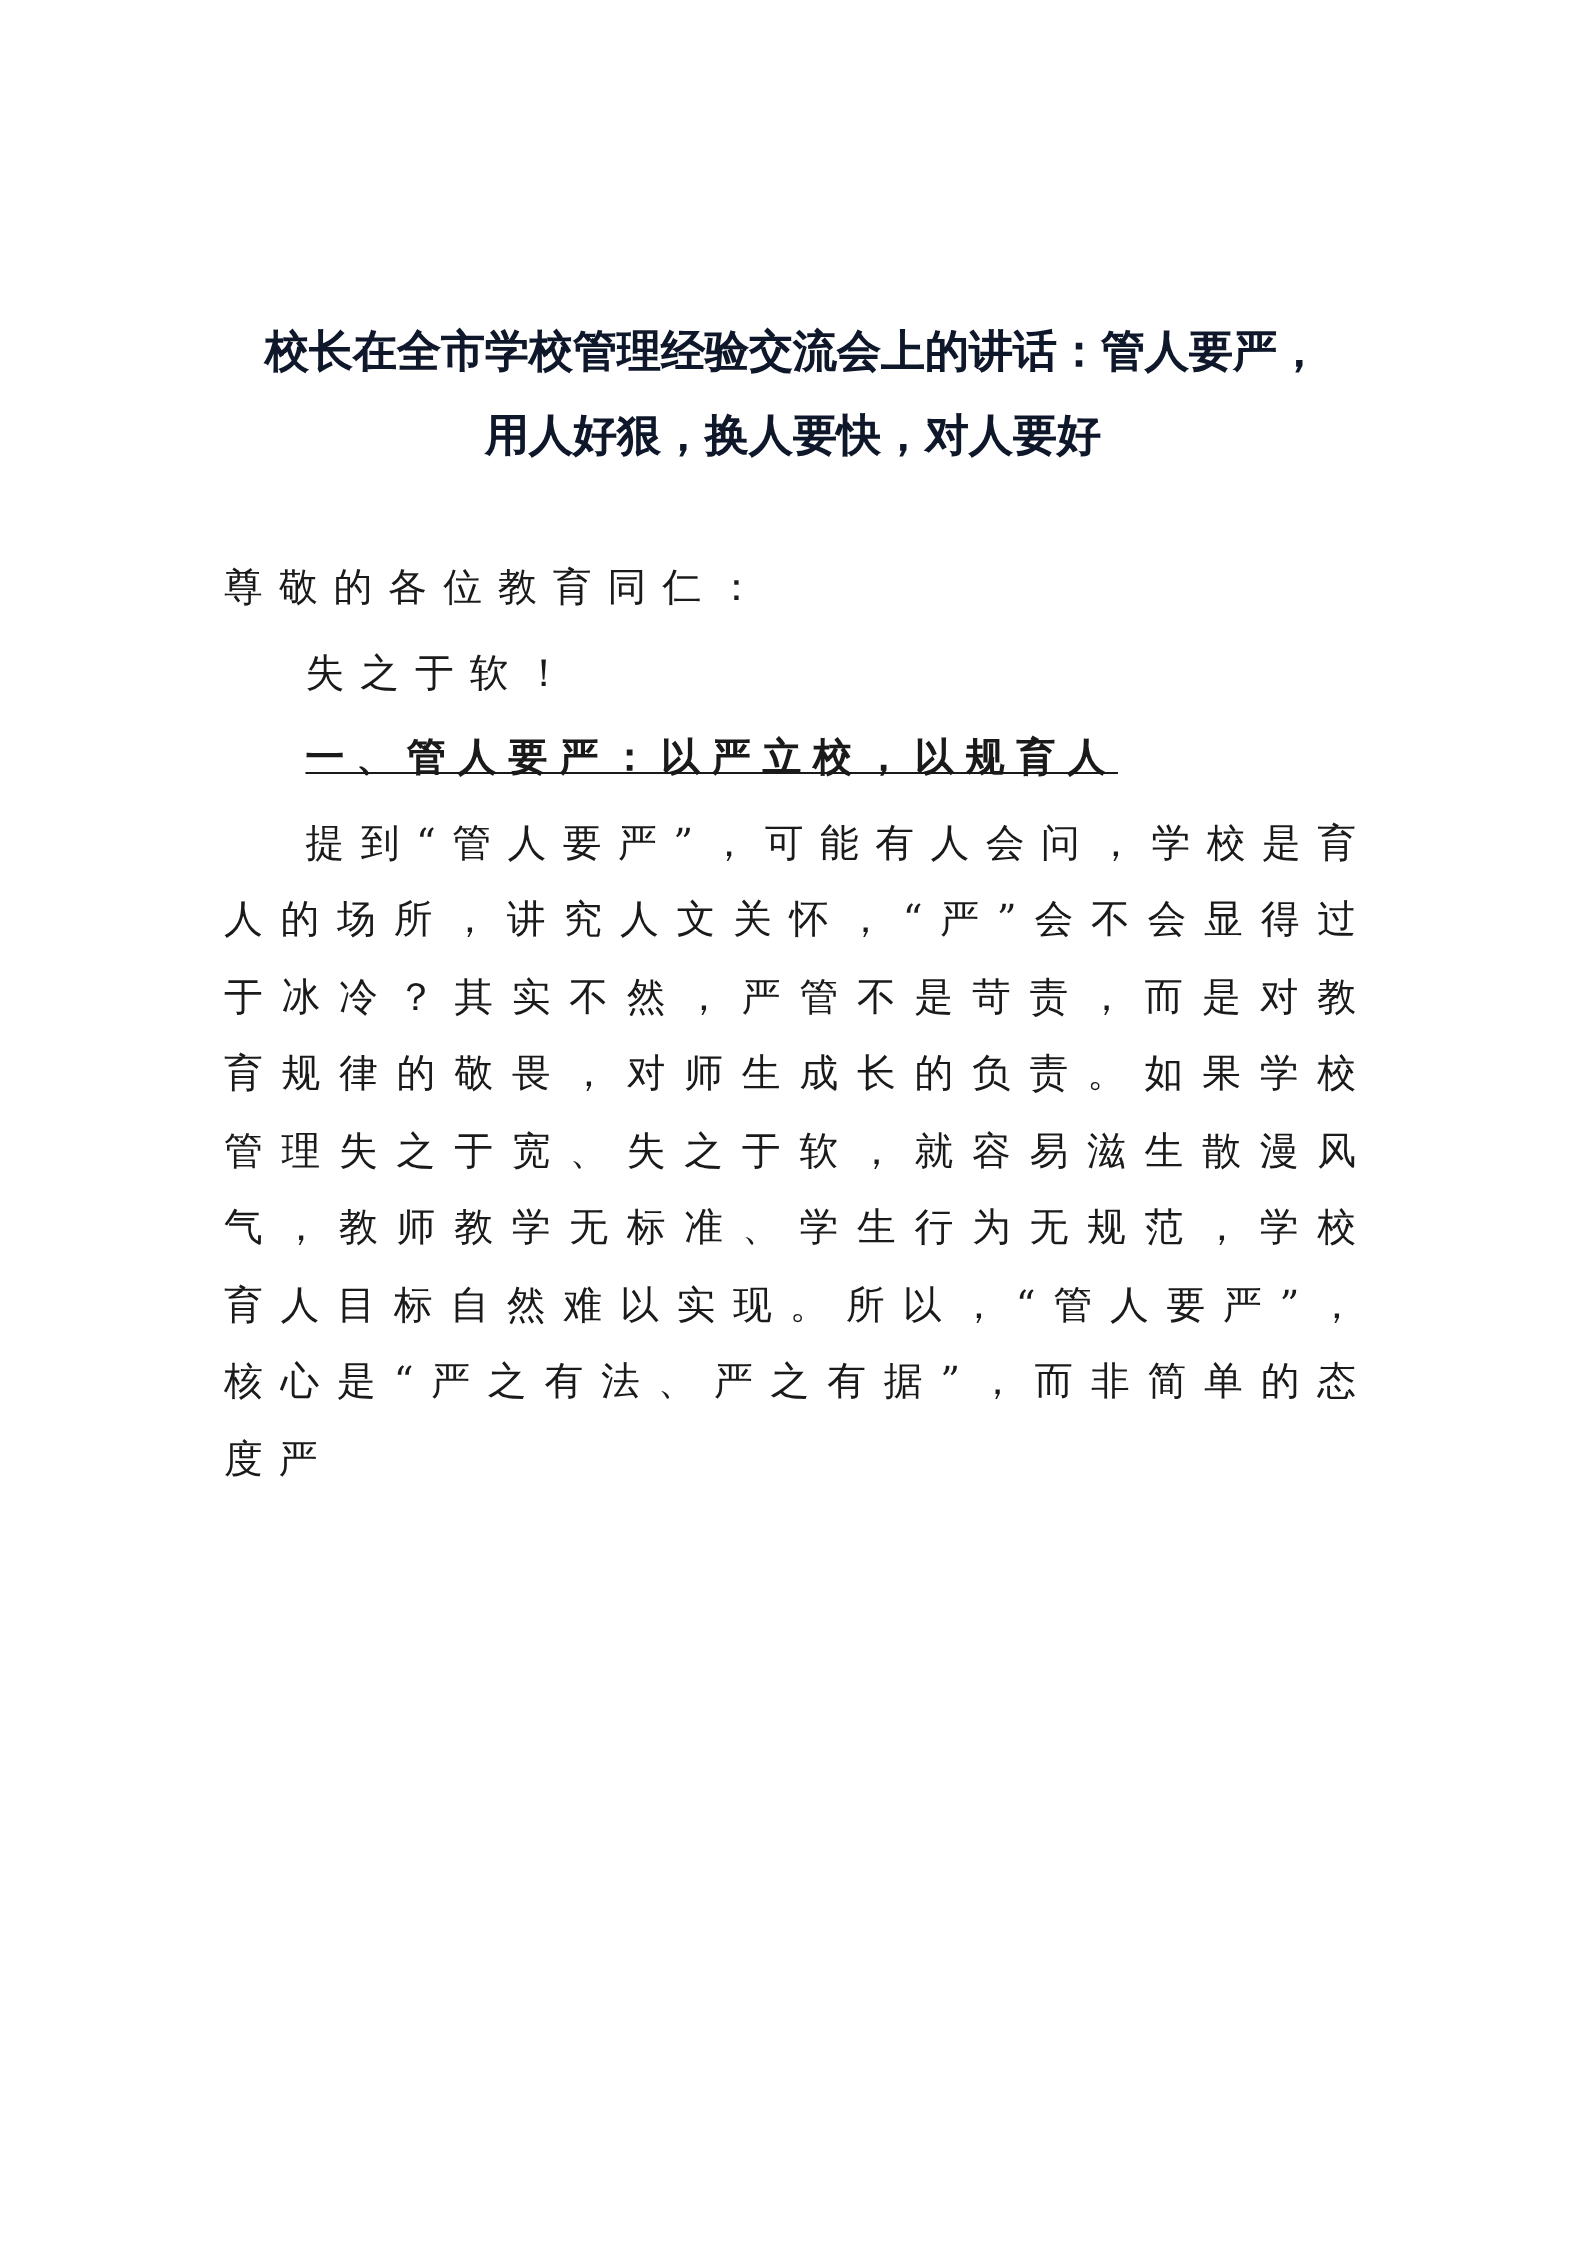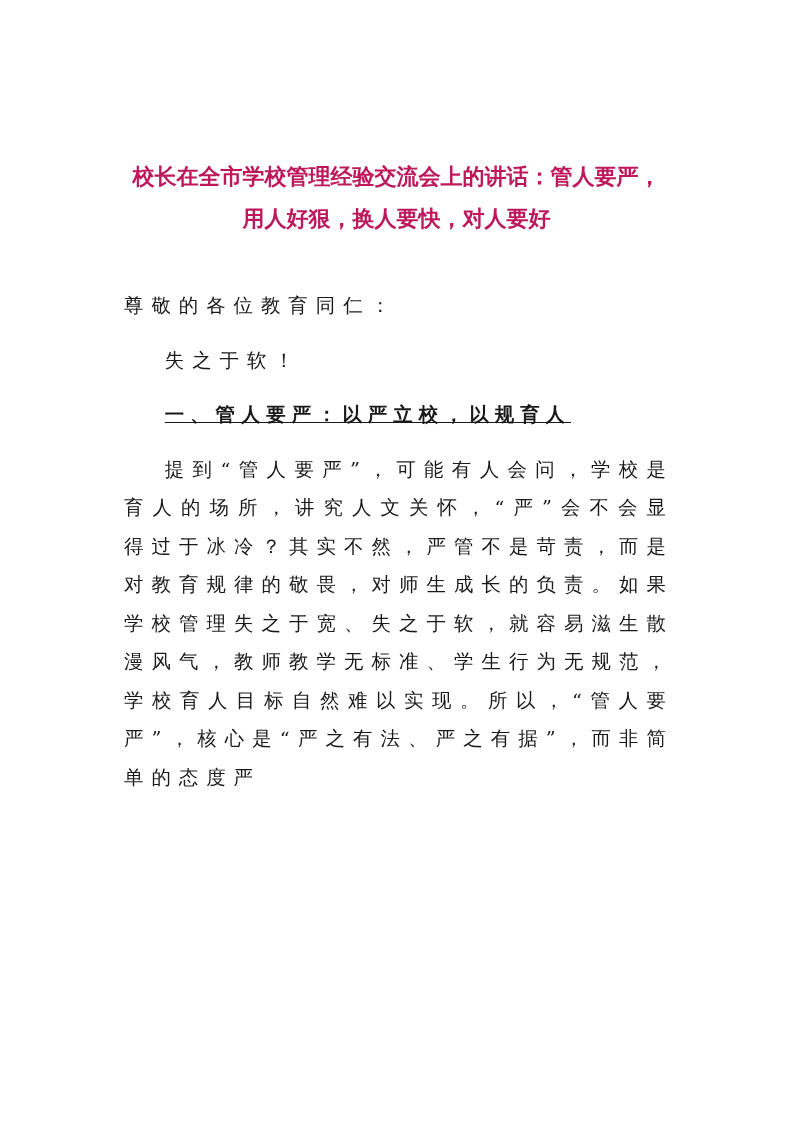--- a/index.html
+++ b/index.html
@@ -7,32 +7,32 @@
     .page {
       position: absolute; left: 0; top: 0; width: 793px; height: 1122px; background: #ffffff;
     }
     .title {
       position: absolute; left: 60px; width: 673px; top: 155px;
       text-align: center;
       font-family: "DejaVu Serif", "Liberation Serif", serif;
       font-weight: bold;
       font-size: 22px;
       line-height: 42px;
-      color: #be185d;
+      color: #0f172a;
     }
     .body {
       position: absolute; left: 108px; width: 582px; top: 271px;
       font-family: "DejaVu Serif", "Liberation Serif", serif;
       font-size: 19.4px;
       line-height: 38.5px;
       letter-spacing: 8px;
       color: #1a1a1a;
       text-align: justify;
     }
-    .body p { margin: 16px; }
+    .body p { margin: 4px; }
     .indent { text-indent: 2.1em; }
     .heading { font-weight: bold; letter-spacing: 6px; text-decoration: underline; }
     .salutation { text-indent: 0; }
   </style>
 </head>
 <body>
 
 <div class="page">
   <div class="title">
     <div>校长在全市学校管理经验交流会上的讲话：管人要严，</div>

